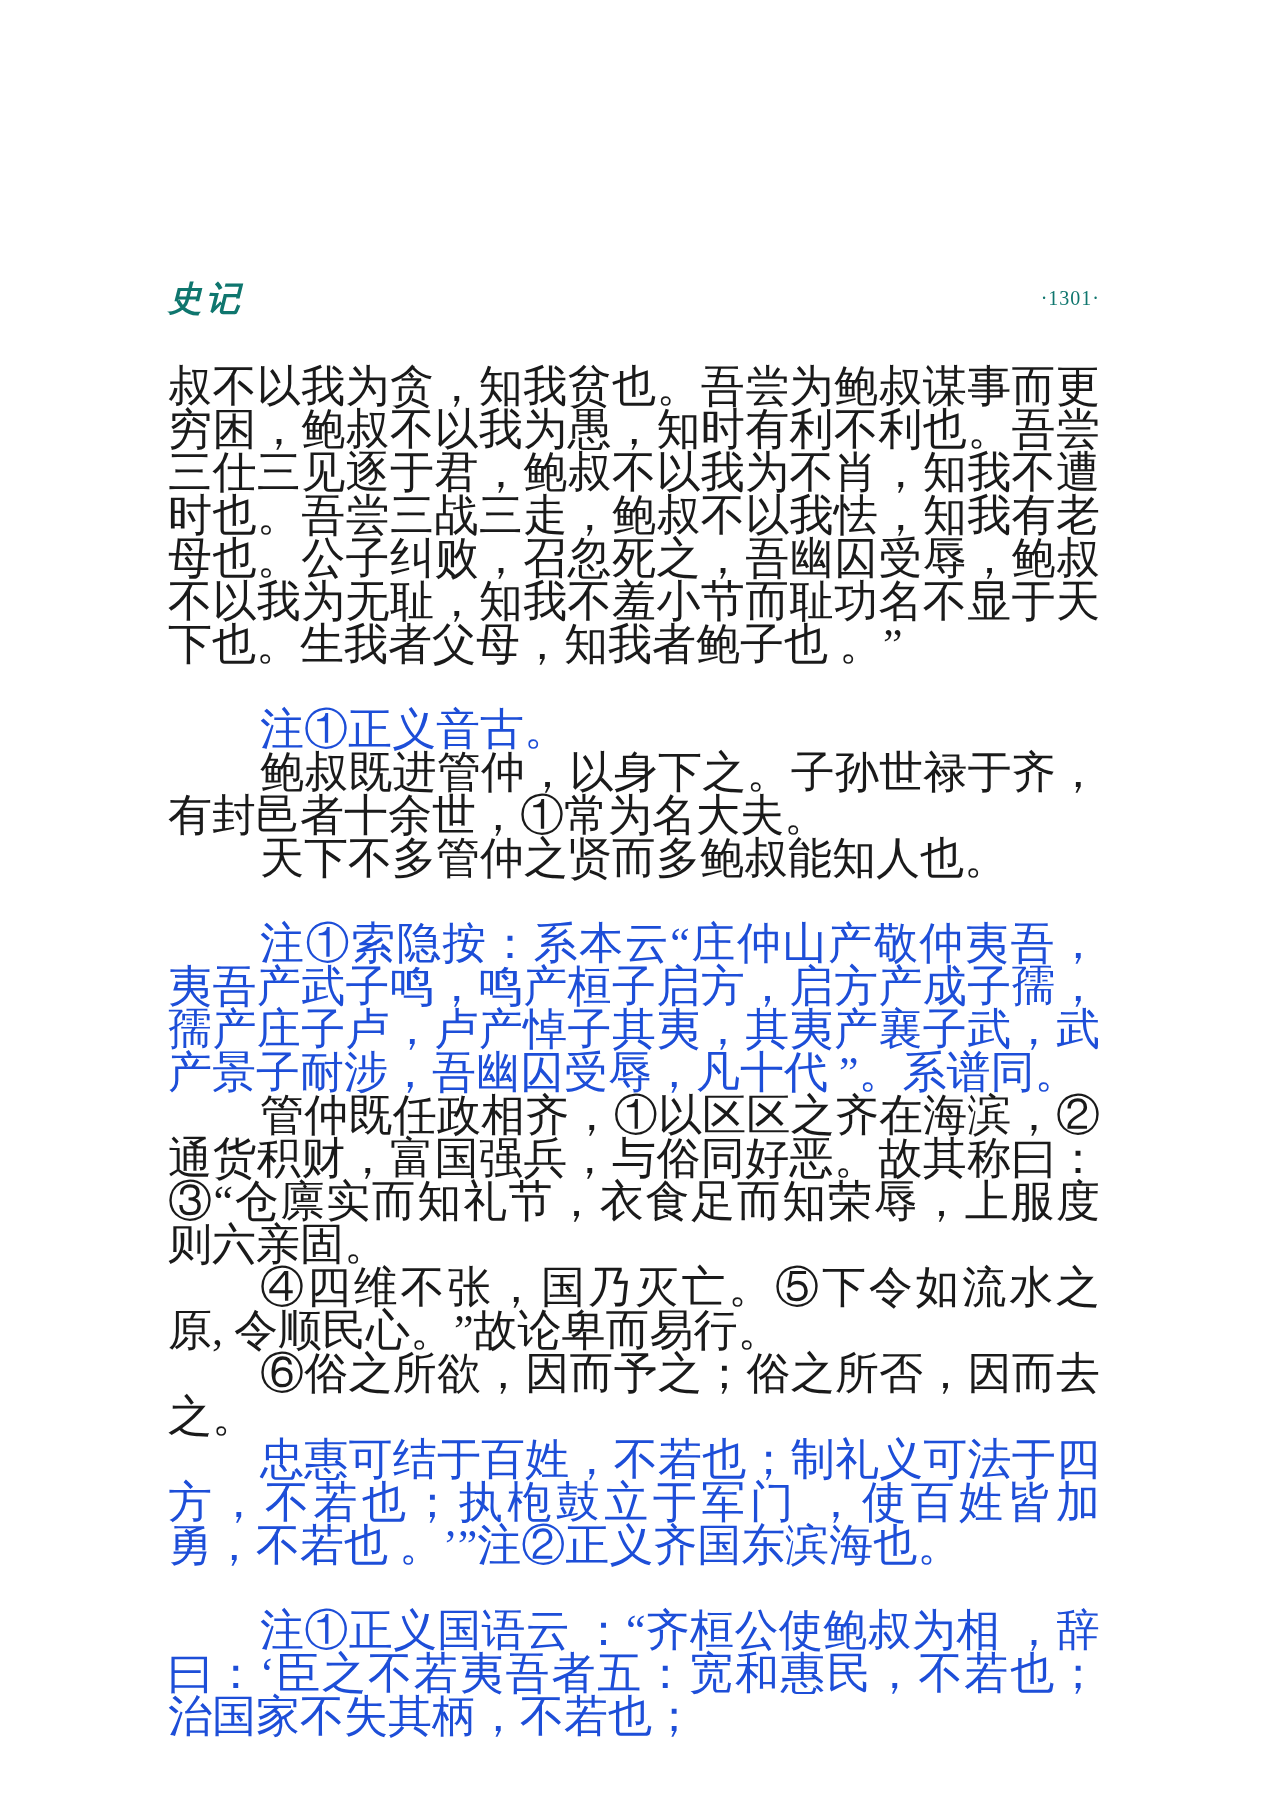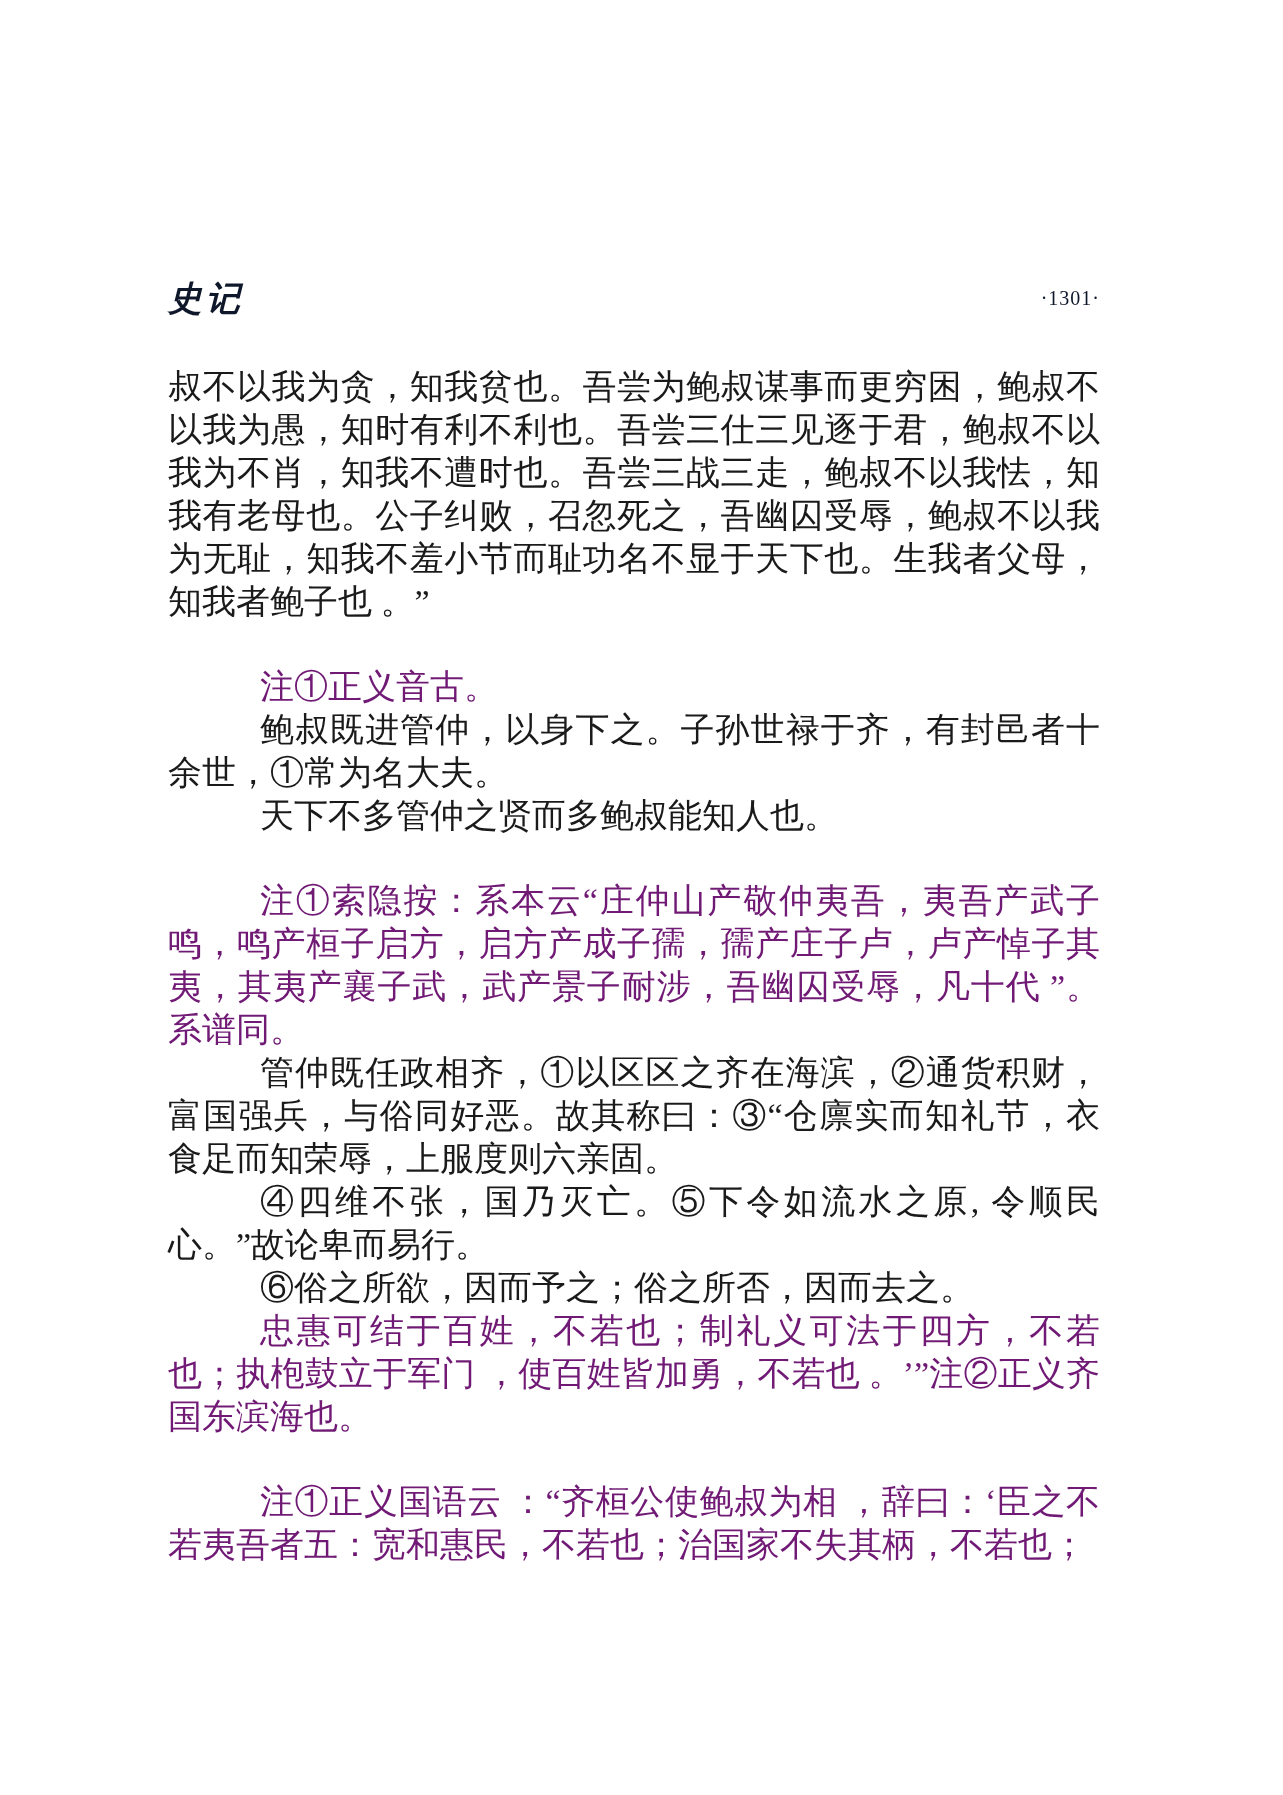--- a/index.html
+++ b/index.html
@@ -20,51 +20,51 @@
     left: 168px;
     top: 277px;
     width: 932px;
   }
   .page-header {
     display: flex;
     justify-content: space-between;
     align-items: flex-end;
     font-size: 34px;
     line-height: 43px;
-    color: #0f172a;
+    color: #0f766e;
   }
   .book-title {
     font-weight: bold;
     font-style: italic;
     letter-spacing: 4px;
   }
   .page-number {
     font-size: 20px;
     letter-spacing: 1px;
   }
   .body-text {
     margin-top: 45px;
-    font-size: 34px;
+    font-size: 44px;
     line-height: 43px;
     color: #1a1a1a;
     text-align: justify;
     text-justify: inter-ideograph;
   }
   .body-text p {
     margin: 0;
     padding: 0;
   }
   .body-text p.indent {
     text-indent: 92px;
   }
   .body-text p.gap-before {
     margin-top: 42px;
   }
   .body-text p.annotation {
-    color: #701a75;
+    color: #1d4ed8;
   }
 </style>
 </head>
 <body>
 
 <div class="page">
   <div class="content">
     <div class="page-header">
       <span class="book-title">史记</span>
       <span class="page-number">·1301·</span>

